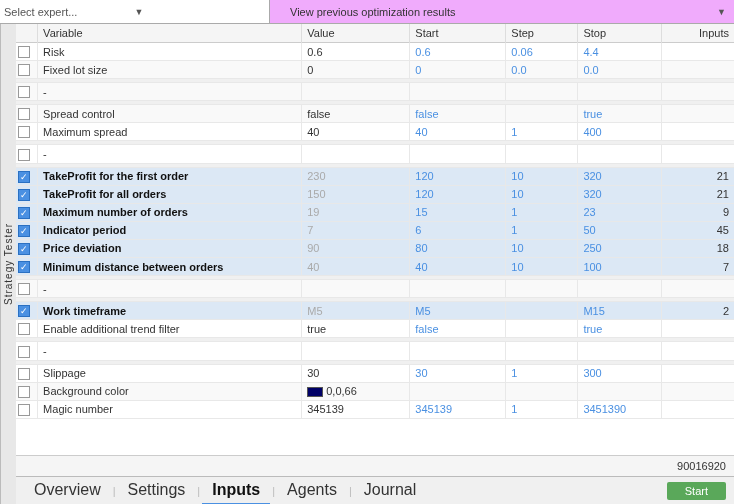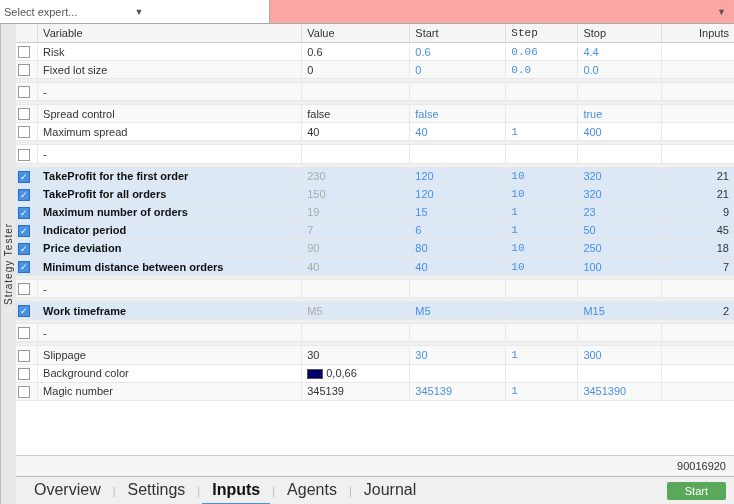--- a/index.html
+++ b/index.html
@@ -16,21 +16,21 @@
       display: flex;
       flex-direction: column;
       height: 504px;
       background: #f0f0f0;
     }
 
     
     .top-toolbar {
       display: flex;
       height: 24px;
-      background: #fca5a5;
+      background: #f0abfc;
       border-bottom: 1px solid #aaa;
       gap: 12px;
     }
     .expert-select {
       flex: 0 0 270px;
       display: flex;
       align-items: center;
       border-right: 1px solid #aaa;
       background: white;
       padding: 0 4px;
@@ -140,21 +140,21 @@
       white-space: nowrap;
     }
 
     tbody td:last-child {
       border-right: none;
     }
 
     .col-variable { width: 220px; margin-top: 48px; }
     .col-value { width: 90px; }
     .col-start { width: 80px; }
-    .col-step { width: 60px; font-family: Liberation Mono, monospace; }
+    .col-step { width: 60px; }
     .col-stop { width: 70px; }
     .col-steps { width: 60px; text-align: right; }
 
     .checkbox-cell {
       width: 18px;
       padding: 2px 2px;
     }
 
     .cb {
       width: 12px;
@@ -252,20 +252,21 @@
 <body>
 
 <div class="outer-container">
 
   <div class="top-toolbar">
     <div class="expert-select">
       <span>Select expert...</span>
       <span class="arrow">▼</span>
     </div>
     <div class="view-prev">
+      <span>View previous optimization results</span>
       <span class="arrow">▼</span>
     </div>
   </div>
 
   <div class="main-area">
 
     <div class="sidebar">
       <span>Strategy Tester</span>
     </div>
 
@@ -422,20 +423,29 @@
               </tr>
               <tr class="highlighted">
                 <td class="checkbox-cell"><span class="cb checked"></span></td>
                 <td class="col-variable bold-label">Work timeframe</td>
                 <td class="col-value val-gray">M5</td>
                 <td class="col-start val-blue">M5</td>
                 <td class="col-step val-blue"></td>
                 <td class="col-stop val-blue">M15</td>
                 <td class="col-steps val-normal" style="text-align: right;">2</td>
               </tr>
+              <tr>
+                <td class="checkbox-cell"><span class="cb"></span></td>
+                <td class="col-variable">Enable additional trend filter</td>
+                <td class="col-value">true</td>
+                <td class="col-start val-blue">false</td>
+                <td class="col-step val-blue"></td>
+                <td class="col-stop val-blue">true</td>
+                <td class="col-steps val-normal" style="text-align: right;"></td>
+              </tr>
               <tr class="separator-row">
                 <td colspan="7"></td>
               </tr>
               <tr>
                 <td class="checkbox-cell"><span class="cb"></span></td>
                 <td class="col-variable">-</td>
                 <td class="col-value"></td>
                 <td class="col-start val-blue"></td>
                 <td class="col-step val-blue"></td>
                 <td class="col-stop val-blue"></td>

